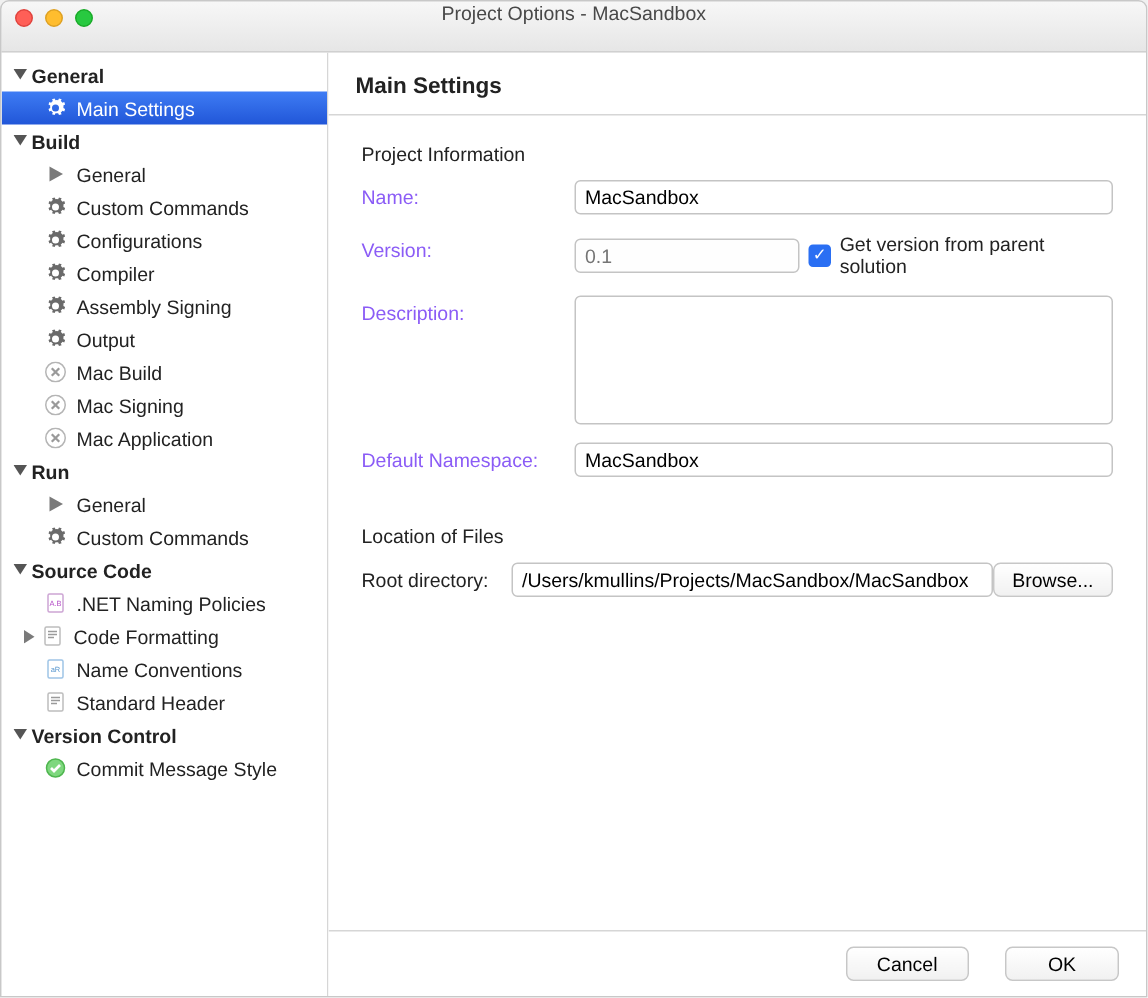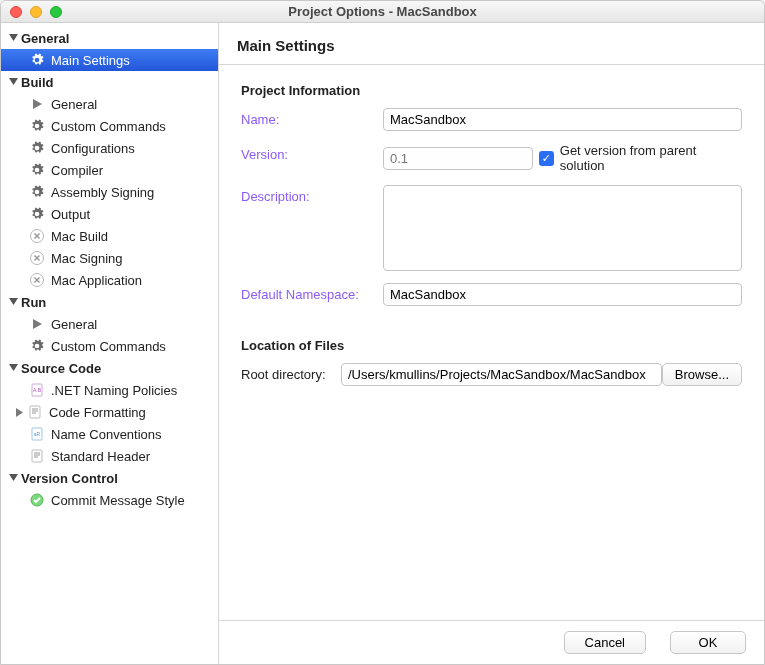--- a/index.html
+++ b/index.html
@@ -12,26 +12,25 @@
   }
   .window {
     width: 765px; height: 665px;
     background: #ececec;
     display: flex; flex-direction: column;
     border-radius: 6px 6px 0 0;
     overflow: hidden;
     border: 1px solid #c8c8c8;
   }
   .titlebar {
-    height: 22px;
+    height: 34px;
     background: linear-gradient(#f7f7f7, #e6e6e6);
     border-bottom: 1px solid #d0d0d0;
-    display: flex; align-items: center;
+    display: flex; 
     position: relative;
-    font-weight: bold;
   }
   .traffic { display: flex; gap: 8px; position: absolute; left: 9px; top: 5px; }
   .tbtn { width: 12px; height: 12px; border-radius: 50%; }
   .tclose { background: #ff5f57; border: 1px solid #e0443e; }
   .tmin   { background: #ffbd2e; border: 1px solid #dea123; }
   .tzoom  { background: #28c940; border: 1px solid #1aab29; }
   .titletext {
     margin: 0 auto;
     font-size: 13px;
     color: #484848;
@@ -92,21 +91,21 @@
   .panel-header h2 {
     margin: 0; font-size: 15px; font-weight: 700;
   }
   .panel-body {
     flex: 1;
     overflow: auto;
     padding: 14px 22px 10px 22px;
   }
 
   .section-title {
-    font-weight: 700;
+    font-weight: 400;
     font-size: 13px;
     margin: 4px 0 10px 0;
   }
   .formgrid {
     display: grid;
     grid-template-columns: 130px 1fr;
     column-gap: 12px;
     row-gap: 12px;
     align-items: start;
     margin-bottom: 32px;

